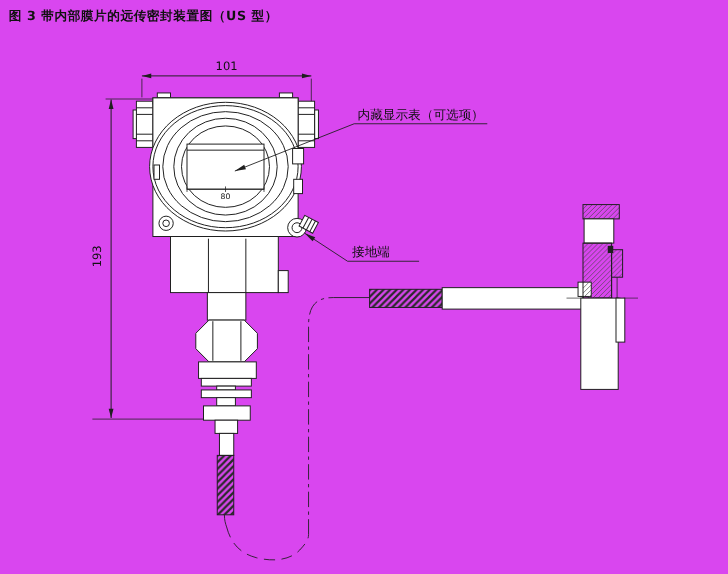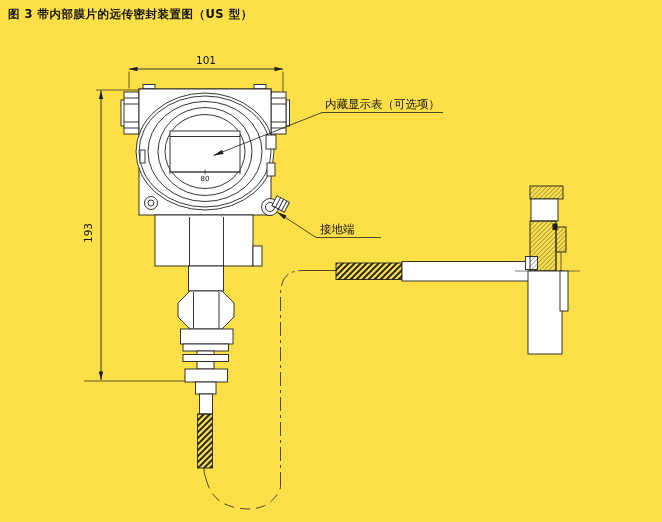--- a/index.html
+++ b/index.html
@@ -1,18 +1,18 @@
 <!DOCTYPE html>
 <html><head>
 <meta charset="utf-8">
 <style>
   html,body{margin:0;padding:0;background:#ffffff;}
   body{width:662px;height:522px;position:relative;overflow:hidden;
        font-family:"DejaVu Sans","Liberation Sans",sans-serif;}
-  .page{position:absolute;inset:0;background:#fde047;}
+  .page{position:absolute;inset:0;background:#d946ef;}
   .fig-title{position:absolute;left:8px;top:7px;font-size:11.5px;font-weight:bold;
              color:#111;letter-spacing:0.5px;white-space:nowrap;}
   svg{position:absolute;left:0;top:0;}
   svg text{fill:#111;}
   .dimtxt{font-size:10.5px;}
   .smalltxt{font-size:7px;}
   .cjk{font-size:11.5px;}
 </style>
 </head>
 <body>

